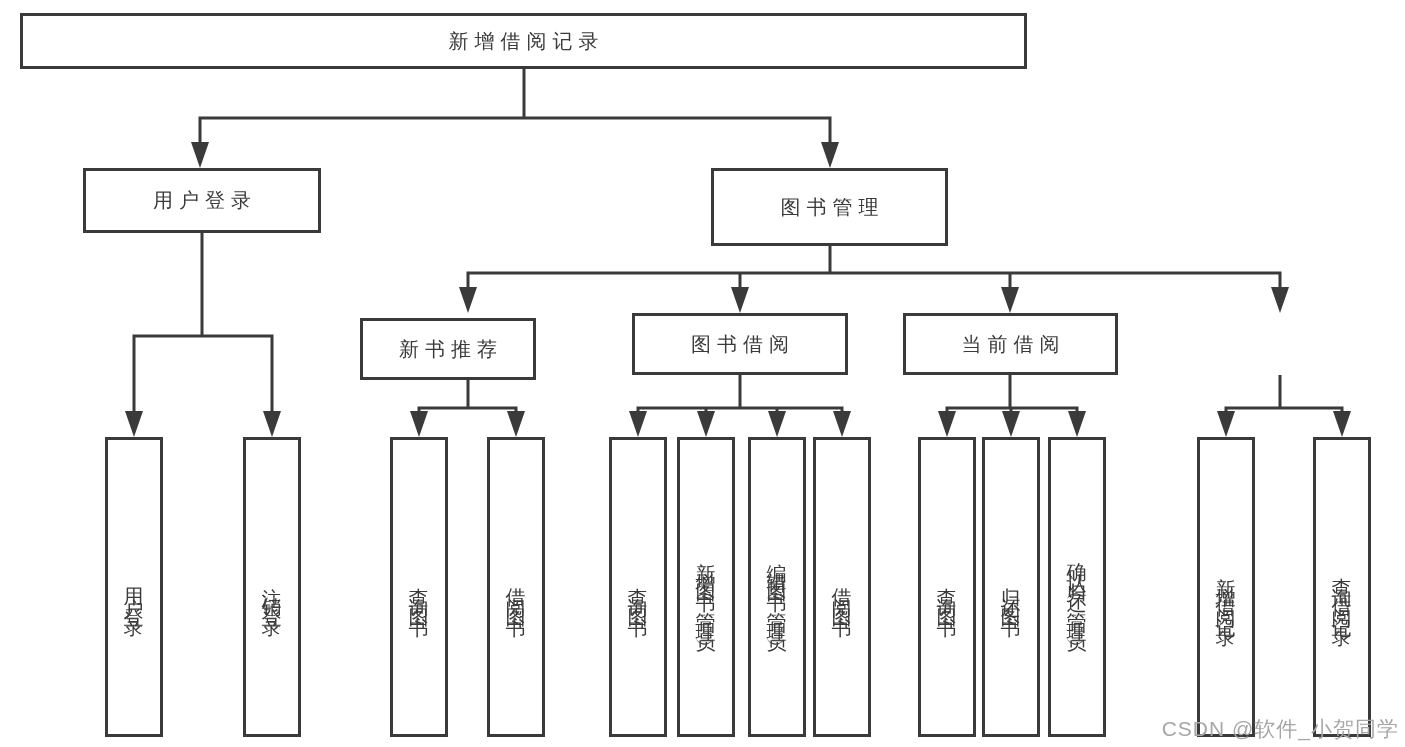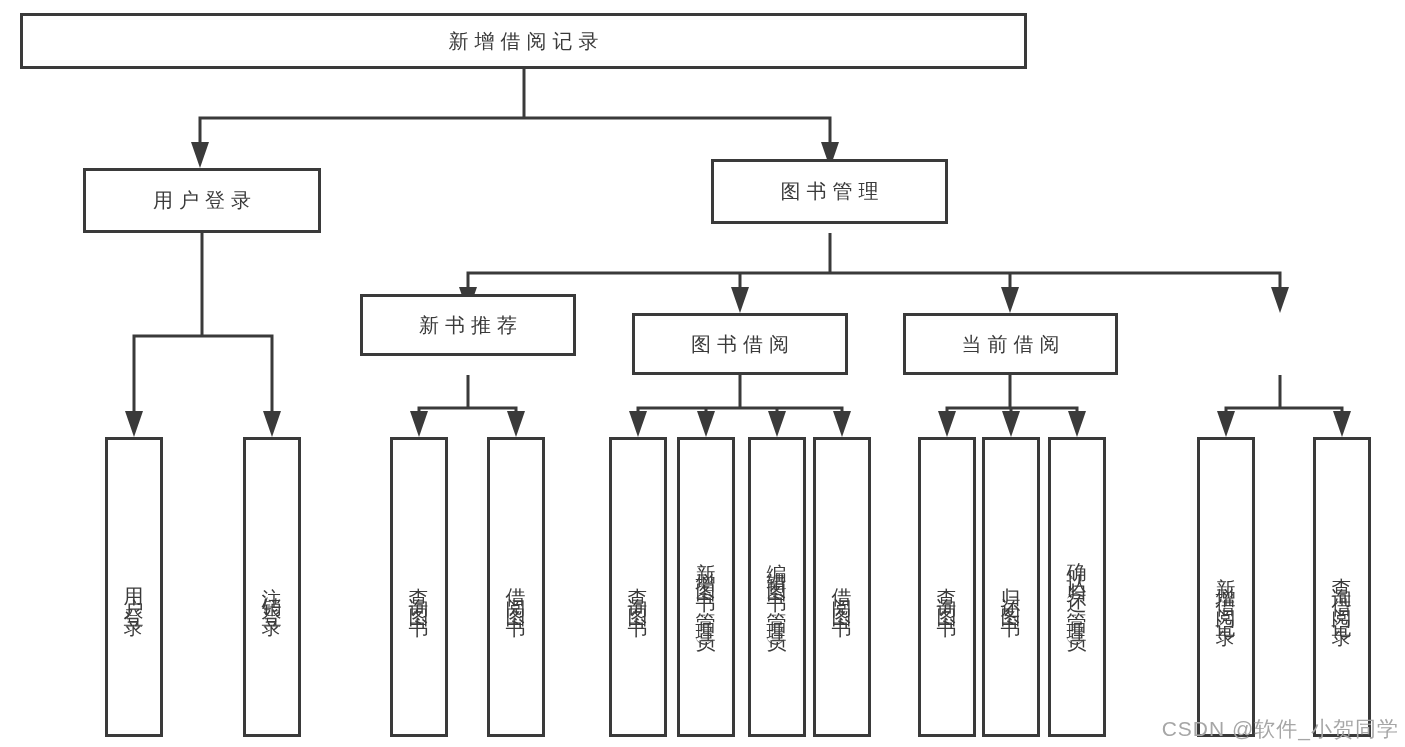--- a/index.html
+++ b/index.html
@@ -91,25 +91,25 @@
     <polygon points="1333,411 1351,411 1342,437"></polygon>
   </svg>
 
   <div class="box" style="left:20px;top:13px;width:1007px;height:56px">
     <span class="hlbl">新增借阅记录</span>
   </div>
 
   <div class="box" style="left:83px;top:168px;width:238px;height:65px">
     <span class="hlbl">用户登录</span>
   </div>
-  <div class="box" style="left:711px;top:159px;width:237px;height:65px">
+  <div class="box" style="left:711px;top:168px;width:237px;height:78px">
     <span class="hlbl">图书管理</span>
   </div>
 
-  <div class="box" style="left:360px;top:294px;width:216px;height:62px">
+  <div class="box" style="left:360px;top:318px;width:176px;height:62px">
     <span class="hlbl">新书推荐</span>
   </div>
   <div class="box" style="left:632px;top:313px;width:216px;height:62px">
     <span class="hlbl">图书借阅</span>
   </div>
   <div class="box" style="left:903px;top:313px;width:215px;height:62px">
     <span class="hlbl">当前借阅</span>
   </div>
 
   <div class="box leaf" style="left:105px;top:437px;width:58px;height:300px">

